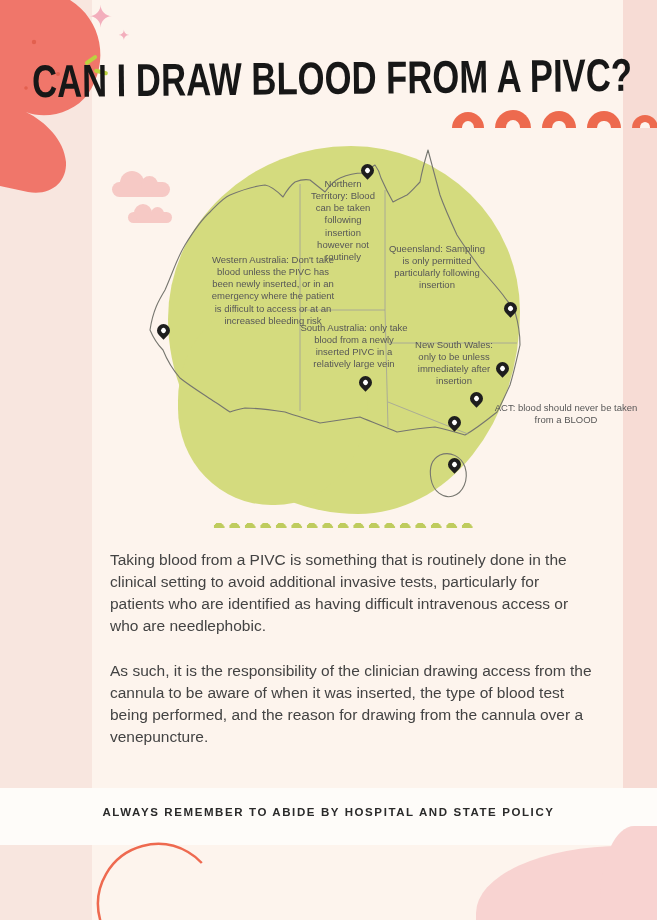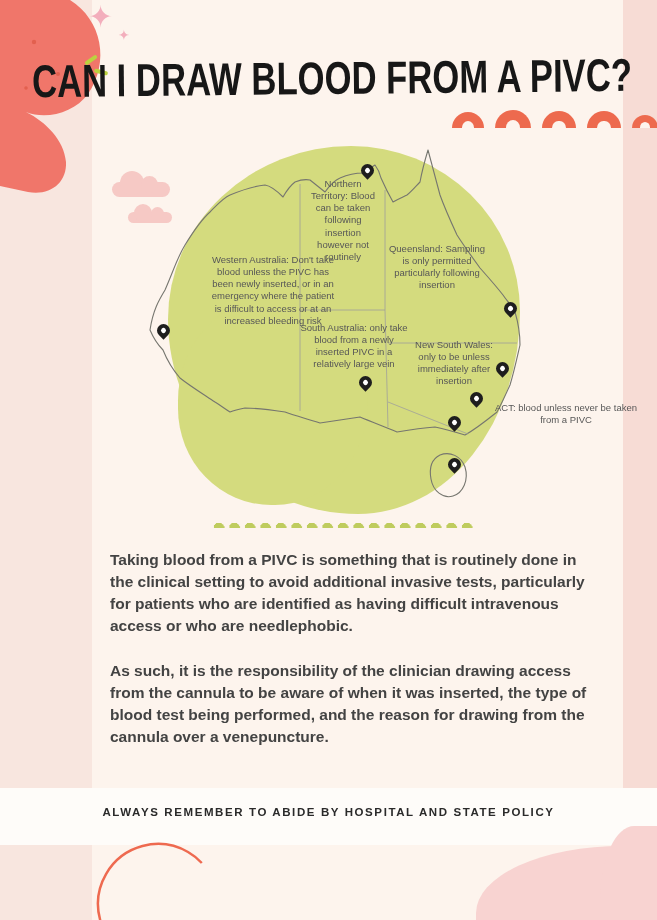--- a/index.html
+++ b/index.html
@@ -69,21 +69,21 @@
   .lbl-act{left:487px;top:402px;width:158px;}
   .lbl-vic{left:462px;top:434px;width:190px;}
   .lbl-tas{left:470px;top:466px;width:174px;}
 
   .scallops{position:absolute;left:212px;top:519px;width:262px;height:9px;
     background-image:radial-gradient(circle 5.5px at 7px 9px,#bfcc5e 96%,transparent 100%);
     background-size:15.5px 18px;background-repeat:repeat-x;}
 
   
   .body-copy{position:absolute;left:110px;top:549px;width:486px;color:#434343;
-             font-size:15.5px;line-height:1.43;font-weight:bold;}
+             font-size:15.5px;line-height:1.43;}
   .body-copy p{margin:0 0 22px 0;}
 
   .footer-note{position:absolute;left:0;top:806px;width:657px;text-align:center;
                font-size:11.5px;font-weight:bold;letter-spacing:1.6px;color:#2a2a2a;}
 </style>
 </head>
 <body>
 
 <div class="page">
   <div class="panel"></div>
@@ -152,21 +152,21 @@
   <div class="pin pin-nsw"></div>
   <div class="pin pin-act"></div>
   <div class="pin pin-vic"></div>
   <div class="pin pin-tas"></div>
 
   <div class="mlabel lbl-wa">Western Australia: Don't take blood unless the PIVC has been newly inserted, or in an emergency where the patient is difficult to access or at an increased bleeding risk</div>
   <div class="mlabel lbl-nt">Northern Territory: Blood can be taken following insertion however not routinely</div>
   <div class="mlabel lbl-qld">Queensland: Sampling is only permitted particularly following insertion</div>
   <div class="mlabel lbl-sa">South Australia: only take blood from a newly inserted PIVC in a relatively large vein</div>
   <div class="mlabel lbl-nsw">New South Wales: only to be unless immediately after insertion</div>
-  <div class="mlabel lbl-act">ACT: blood unless never be taken from a PIVC</div>
+  <div class="mlabel lbl-act">ACT: blood should never be taken from a BLOOD</div>
 
   <div class="scallops"></div>
 
   <div class="body-copy">
     <p>Taking blood from a PIVC is something that is routinely done in the clinical setting to avoid additional invasive tests, particularly for patients who are identified as having difficult intravenous access or who are needlephobic.</p>
     <p>As such, it is the responsibility of the clinician drawing access from the cannula to be aware of when it was inserted, the type of blood test being performed, and the reason for drawing from the cannula over a venepuncture.</p>
   </div>
 
   <div class="footer-note">ALWAYS REMEMBER TO ABIDE BY HOSPITAL AND STATE POLICY</div>
 </div>

